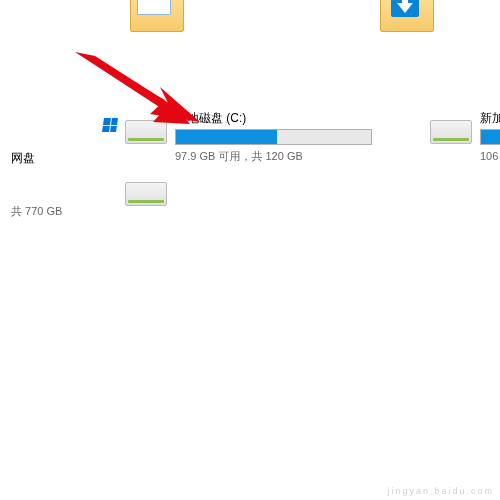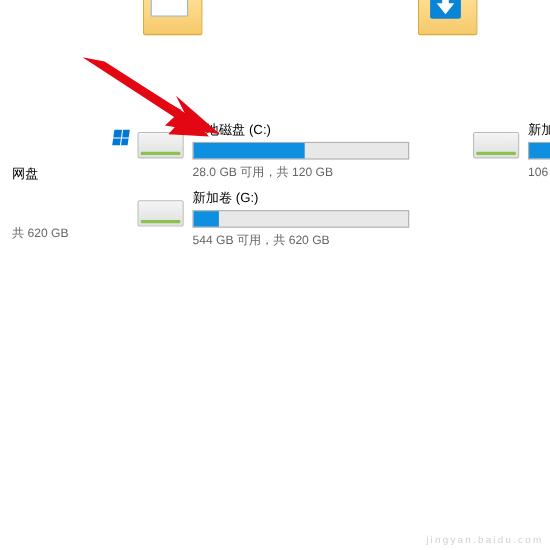--- a/index.html
+++ b/index.html
@@ -51,65 +51,58 @@
       <div class="folder-doc"></div>
     </div>
 </div>
 <div class="folder-top b folder-b">
   <div class="folder-body">
       <div class="dl"></div>
     </div>
 </div>
 
 <div class="sidebar-text net">网盘</div>
-<div class="sidebar-text sz">共 620 GB</div>
+<div class="sidebar-text sz">共 770 GB</div>
 
 <div class="drive c">
   <div class="icon">
     <div class="winlogo">
         <span></span>
         <span></span>
         <span></span>
         <span></span>
       </div>
     <div class="hdd"></div>
   </div>
   <div class="info">
     <div class="name">本地磁盘 (C:)</div>
     <div class="bar">
         <div class="fill" style="width:52%"></div>
       </div>
-    <div class="sub">28.0 GB 可用，共 120 GB</div>
+    <div class="sub">97.9 GB 可用，共 120 GB</div>
   </div>
 </div>
 
 <div class="drive d">
   <div class="icon">
       <div class="hdd"></div>
     </div>
   <div class="info">
     <div class="name">新加卷 (D:)</div>
     <div class="bar">
         <div class="fill" style="width:28%"></div>
       </div>
     <div class="sub">106 GB 可用</div>
   </div>
 </div>
 
 <div class="drive g">
   <div class="icon">
       <div class="hdd"></div>
     </div>
-  <div class="info">
-    <div class="name">新加卷 (G:)</div>
-    <div class="bar">
-        <div class="fill" style="width:12%"></div>
-      </div>
-    <div class="sub">544 GB 可用，共 620 GB</div>
-  </div>
 </div>
 
 <svg class="arrow" width="130" height="80">
   <defs></defs>
   <polygon points="0,0 95,55 85,35 125,70 75,62 90,48" fill="#e30613"></polygon>
   <polygon points="0,0 20,4 100,55 92,60" fill="#e30613"></polygon>
   <polygon points="115,72 78,70 96,50" fill="#e30613"></polygon>
 </svg>
 
 <div class="watermark">

